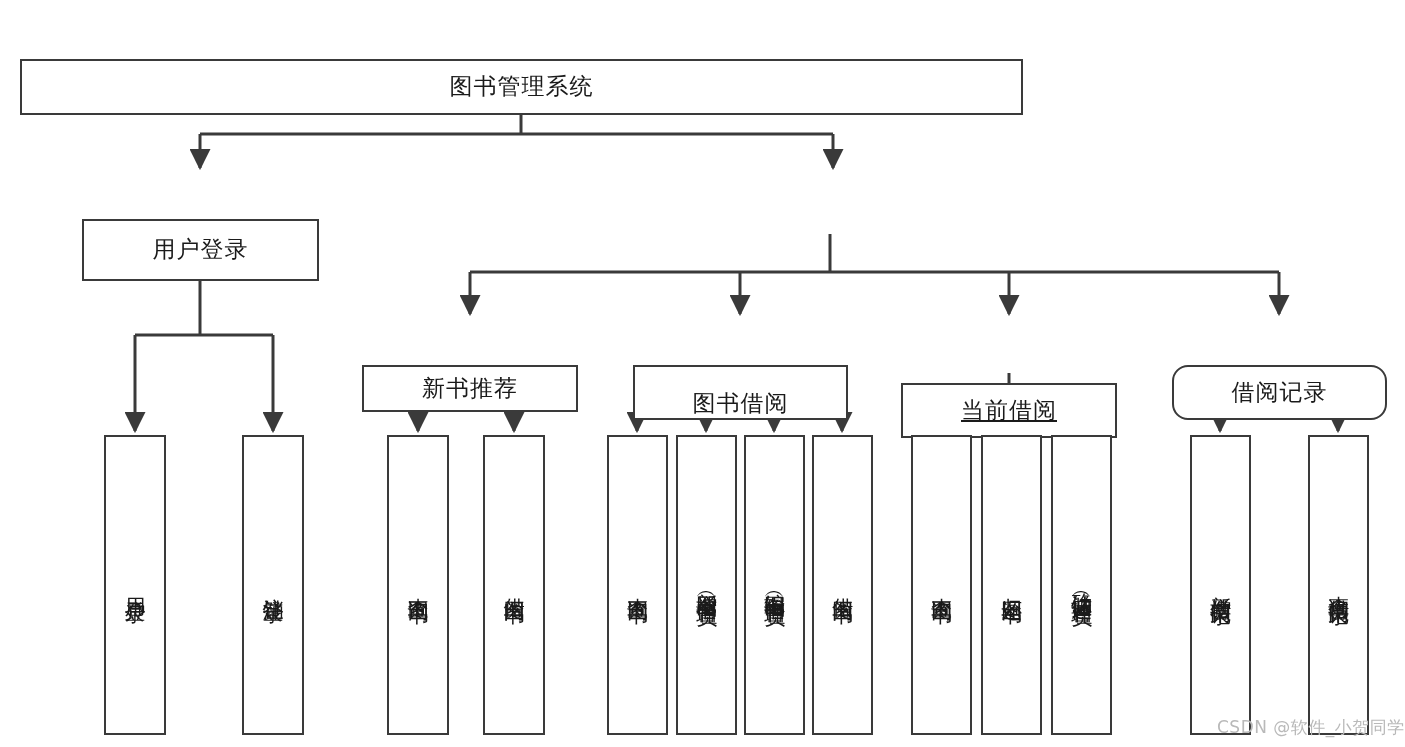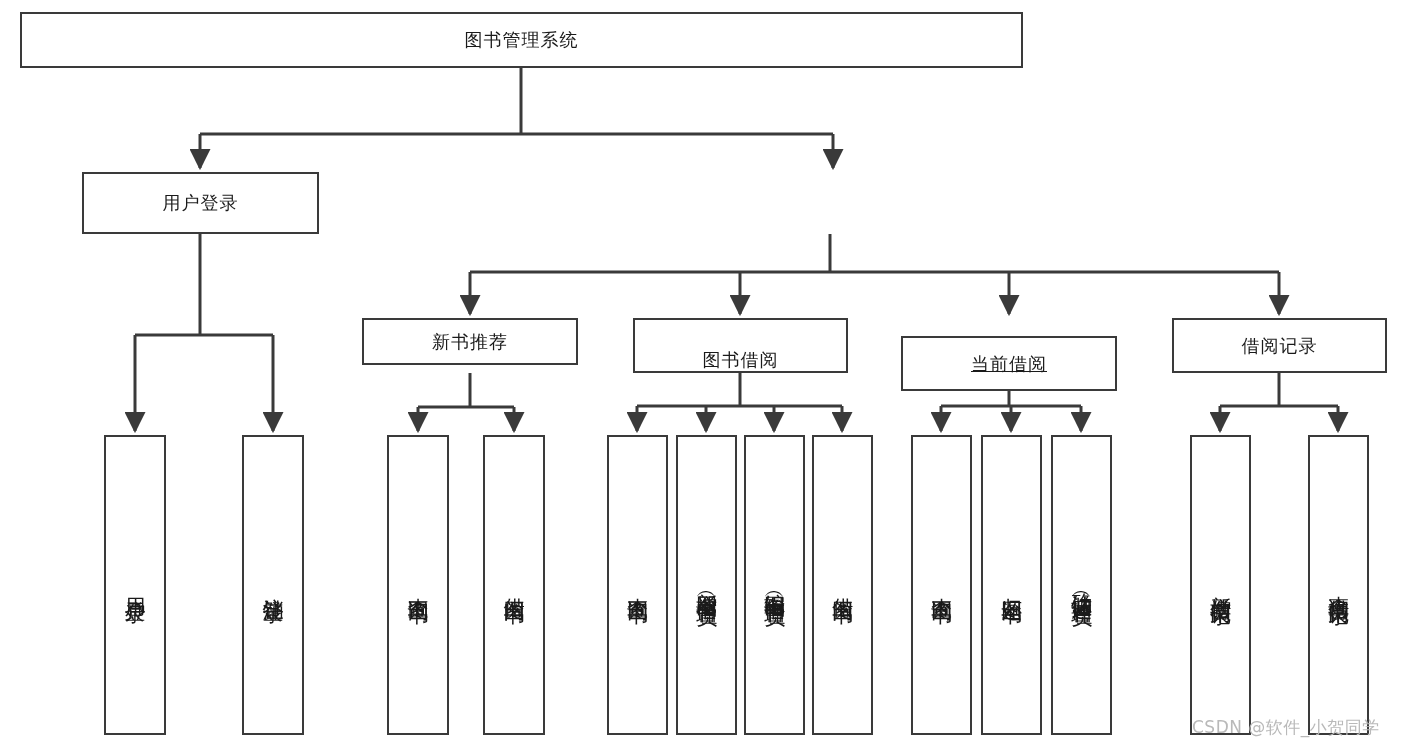--- a/index.html
+++ b/index.html
@@ -31,23 +31,24 @@
     box-sizing: border-box;
     border: 2px solid #3a3a3a;
     background: #ffffff;
     display: flex;
     align-items: center;
     justify-content: center;
     color: #1a1a1a;
     text-align: center;
   }
   .node.horiz {
-    font-size: 18px;
+    font-size: 23px;
     letter-spacing: 1px;
     line-height: 1.2;
+    margin-top: 47px;
   }
   .node.vert {
     writing-mode: vertical-rl;
     text-orientation: upright;
     font-size: 21px;
     line-height: 1.25;
     letter-spacing: 2px;
     padding: 6px 0;
   }
   .node.vert > span {
@@ -55,20 +56,21 @@
     text-orientation: upright;
     display: block;
   }
   .watermark {
     position: absolute;
     font-size: 17px;
     color: #b9b9b9;
     letter-spacing: 0.5px;
     white-space: nowrap;
     font-family: "DejaVu Sans", "Liberation Sans", sans-serif;
+    padding-left: 25px;
   }
 </style>
 </head>
 <body>
 
 <div id="canvas">
 
   <svg class="wires" viewBox="0 0 1405 747" xmlns="http://www.w3.org/2000/svg">
     <defs>
       <marker id="arrow" viewBox="0 0 10 10" refX="9" refY="5" markerWidth="7" markerHeight="7" orient="auto-start-reverse">
@@ -129,21 +131,21 @@
 
   <div class="node horiz" style="left: 362px; top: 318px; width: 216px; height: 47px;">
     <span>新书推荐</span>
   </div>
   <div class="node horiz" style="left: 633px; top: 318px; width: 215px; height: 55px; align-items: flex-end;">
     <span>图书借阅</span>
   </div>
   <div class="node horiz" style="left: 901px; top: 336px; width: 216px; height: 55px; text-decoration: underline;">
     <span>当前借阅</span>
   </div>
-  <div class="node horiz" style="left: 1172px; top: 318px; width: 215px; height: 55px;">
+  <div class="node horiz" style="left: 1172px; top: 318px; width: 215px; height: 55px; border-radius: 16px;">
     <span>借阅记录</span>
   </div>
 
   <div class="node vert" style="left: 104px; top: 435px; width: 62px; height: 300px;">
     <span>用户登录</span>
   </div>
   <div class="node vert" style="left: 242px; top: 435px; width: 62px; height: 300px;">
     <span>注销登录</span>
   </div>
   <div class="node vert" style="left: 387px; top: 435px; width: 62px; height: 300px;">

